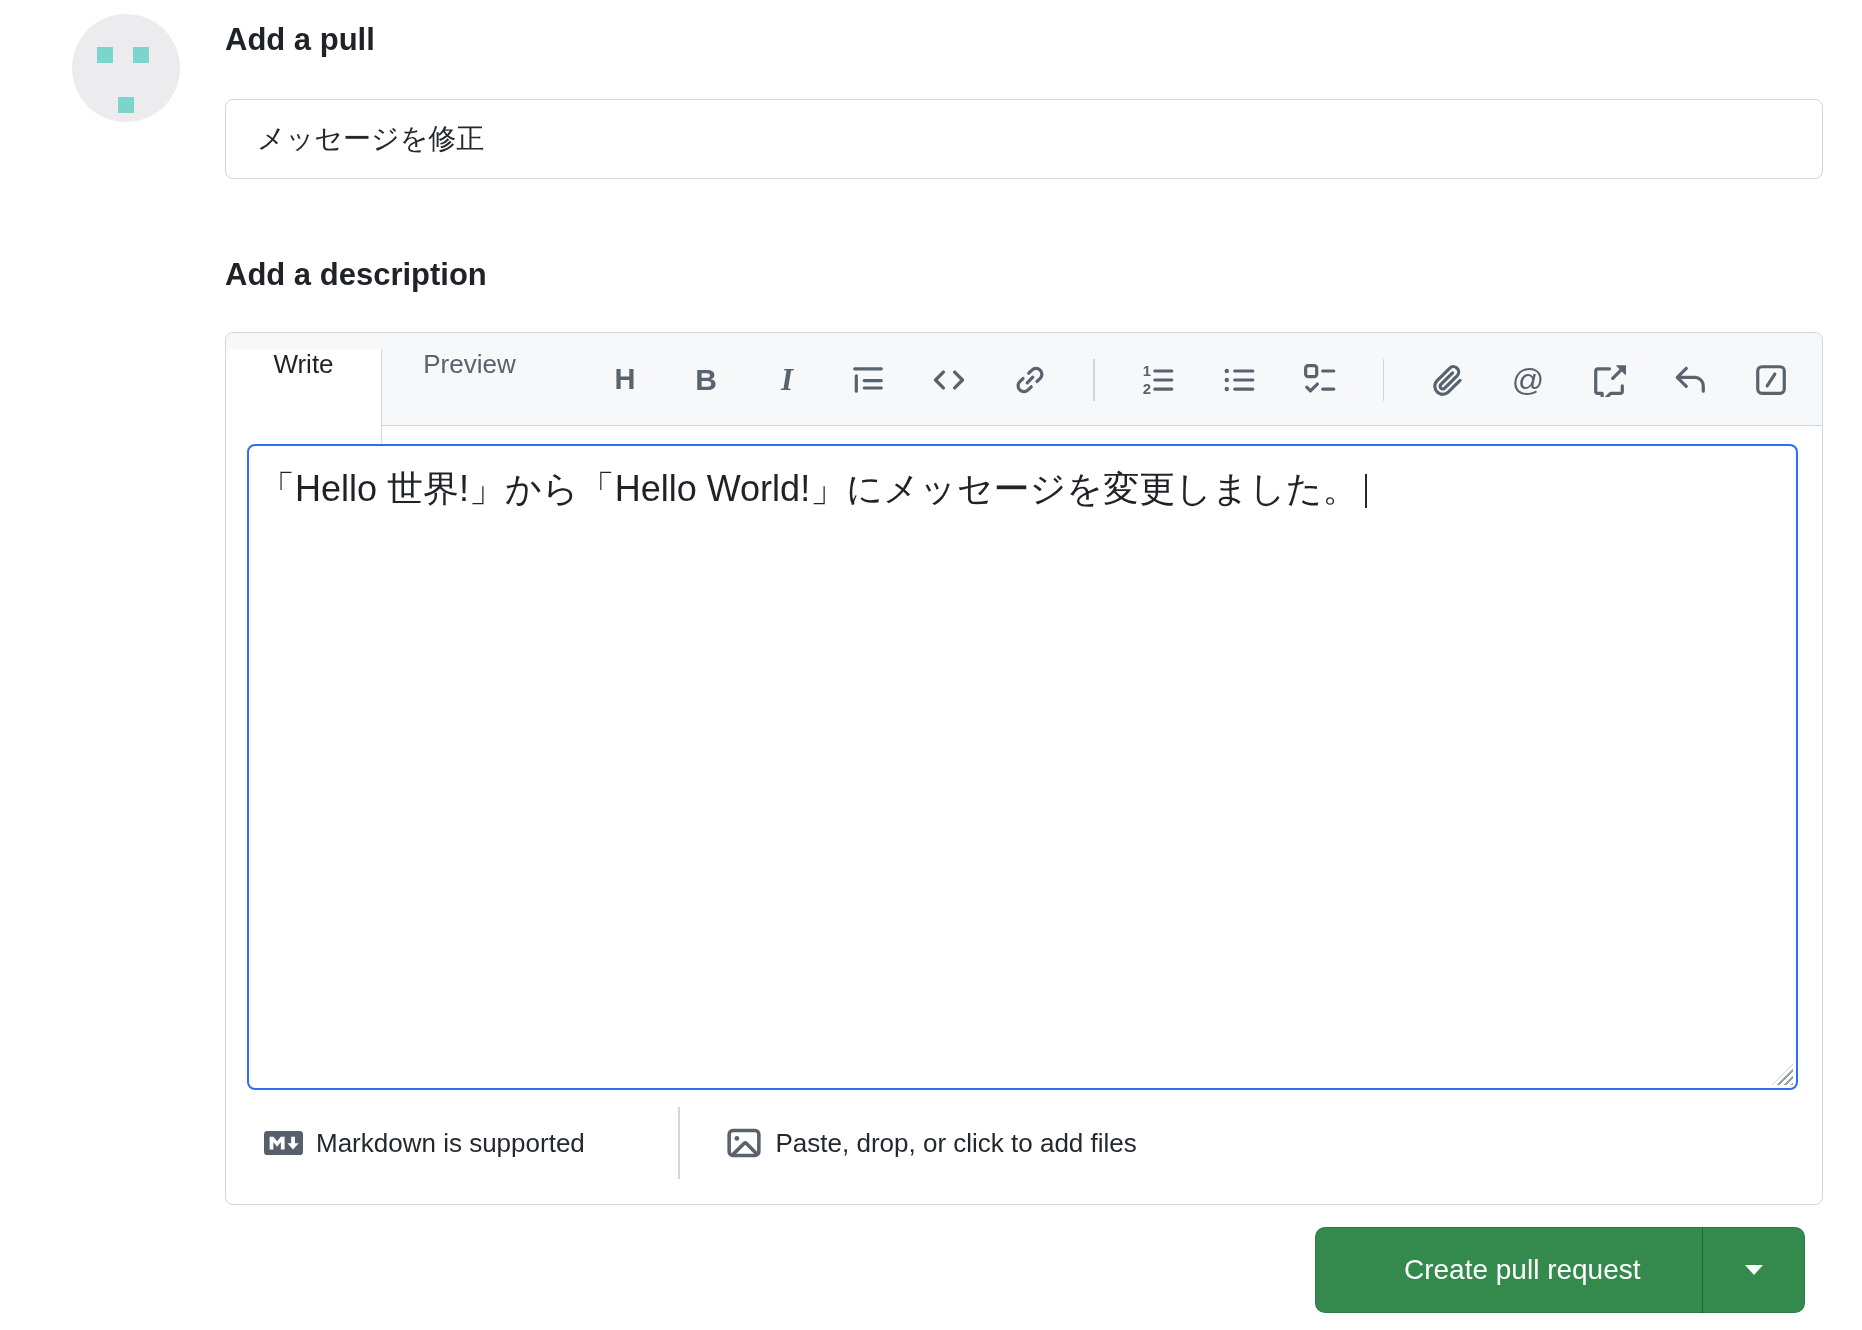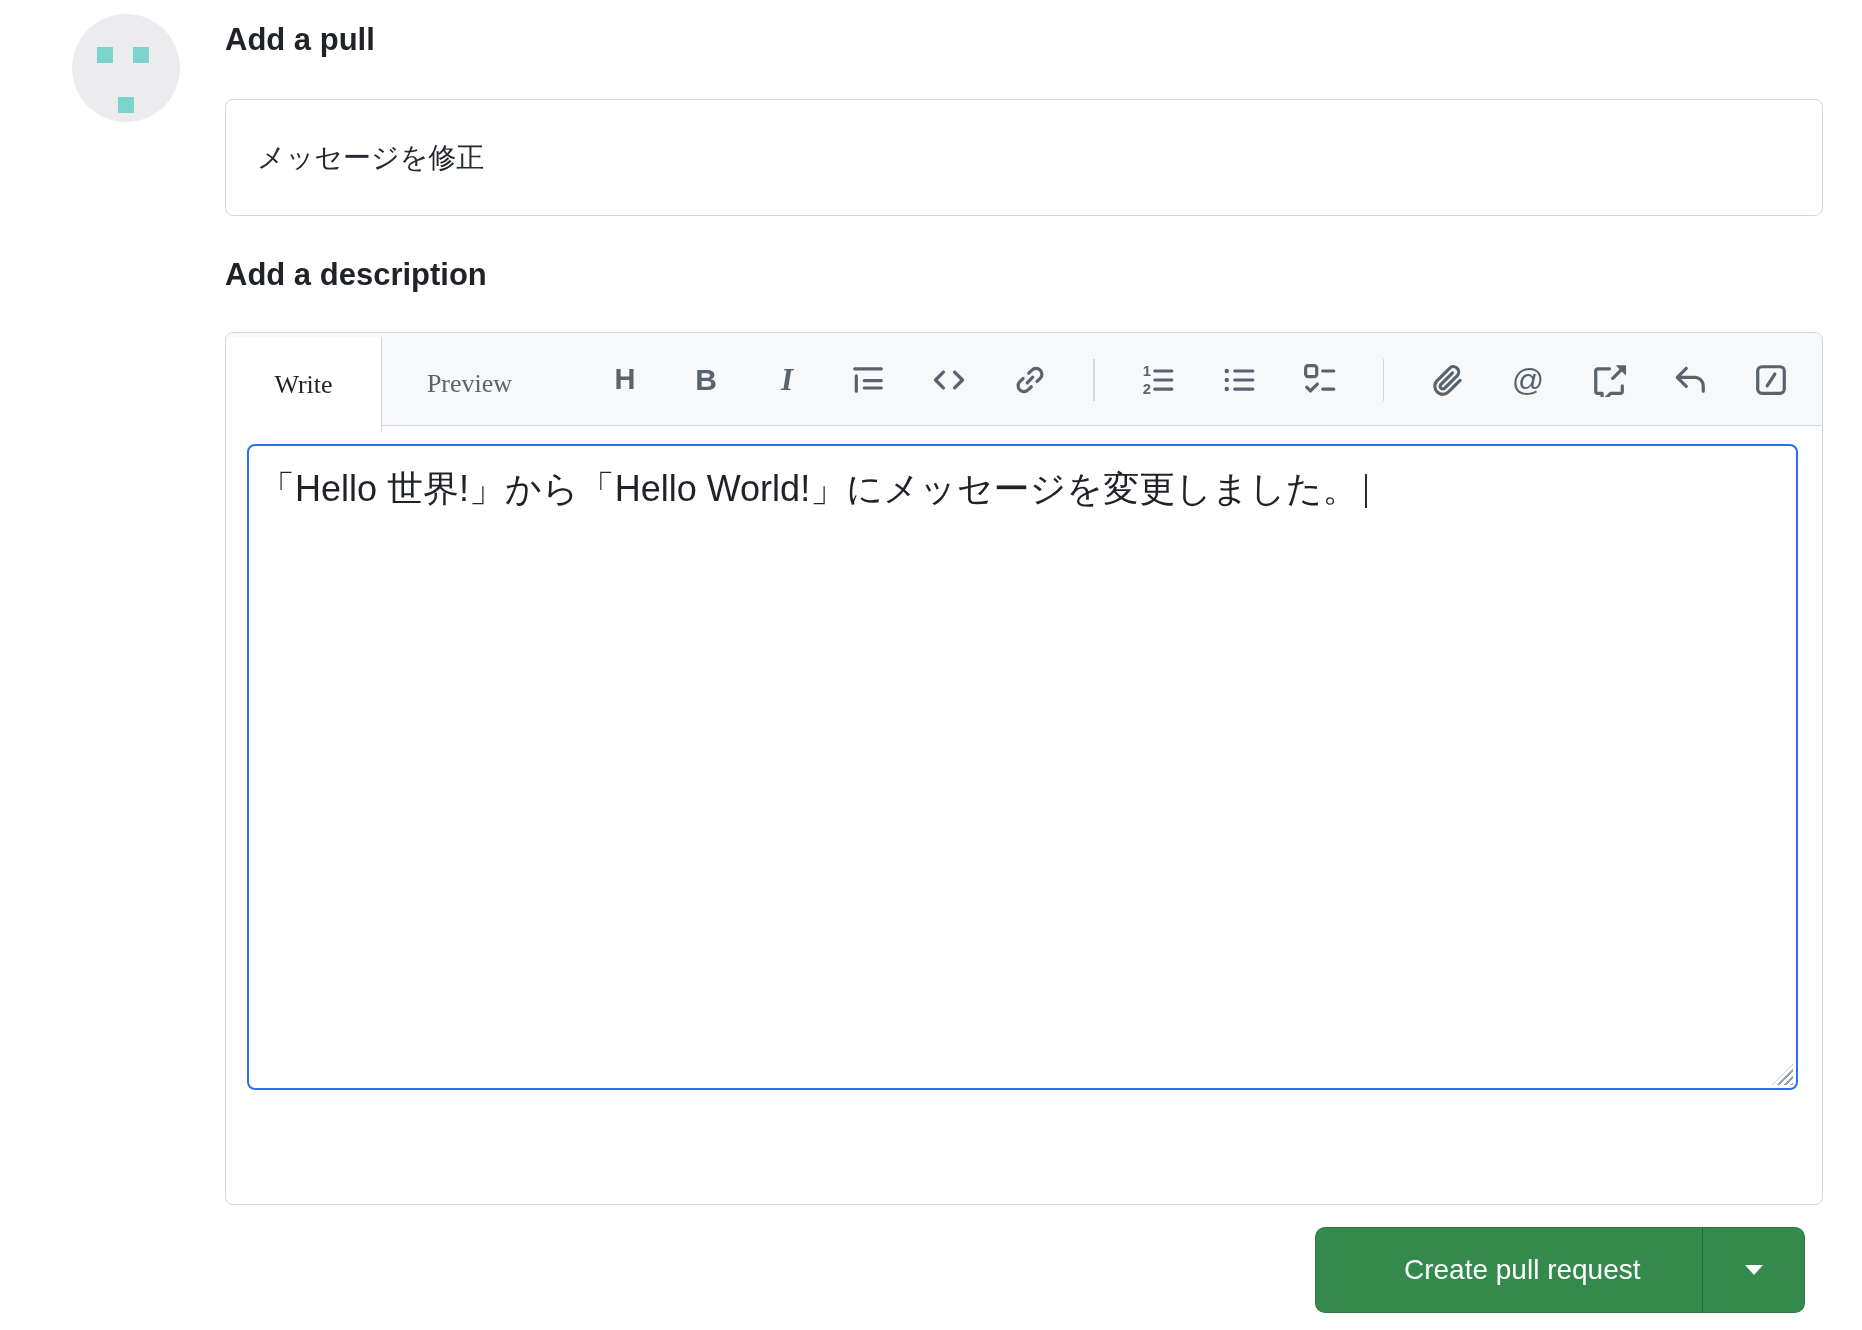--- a/index.html
+++ b/index.html
@@ -10,35 +10,35 @@
   
   .avatar{position:absolute;left:72px;top:14px;width:108px;height:108px;border-radius:50%;background:#ececee;overflow:hidden;}
   .avatar .sq{position:absolute;width:16px;height:16px;background:#7cd4cc;}
   .sq1{left:25px;top:33px;} .sq2{left:61px;top:33px;} .sq3{left:46px;top:83px;}
 
   .section-heading{position:absolute;left:225px;margin:0;font-size:31px;font-weight:700;color:#1f2328;}
   #title-heading{top:22px;}
   #desc-heading{top:257px;}
 
   .title-input{
-    position:absolute;left:225px;top:99px;width:1598px;height:117px;box-sizing:border-box;
+    position:absolute;left:225px;top:99px;width:1598px;height:80px;box-sizing:border-box;
     background:#fff;border:1.5px solid #d0d7de;border-radius:8px;
     display:flex;align-items:center;padding-left:31px;font-size:28px;color:#24292f;
   }
 
   
   .editor{
     position:absolute;left:225px;top:332px;width:1598px;height:873px;box-sizing:border-box;
     border:1.5px solid #d0d7de;border-radius:8px;background:#fff;
   }
   .editor-header{
     position:absolute;left:0;top:0;right:0;height:93px;box-sizing:border-box;
     background:#f6f8fa;border-bottom:1.5px solid #d0d7de;border-radius:8px 8px 0 0;
   }
-  .tab{position:absolute;top:4px;height:93px;display:flex;align-items:center;justify-content:center;font-size:26px;font-family:Liberation Serif, serif;}
+  .tab{position:absolute;top:16px;height:93px;display:flex;align-items:flex-start;justify-content:center;font-size:26px;}
   .tab-write{
     left:0;width:155px;height:95px;background:#fff;border-right:1.5px solid #d0d7de;
     border-top-left-radius:8px;color:#1f2328;z-index:2;
   }
   .tab-preview{left:156px;width:175px;color:#59636e;}
   .toolbar-icons{
     position:absolute;left:381px;top:0;height:93px;display:flex;align-items:center;gap:45px;
   }
   .tb-btn{
     width:36px;height:40px;display:flex;align-items:center;justify-content:center;
@@ -211,20 +211,38 @@
           </svg>
         </button>
       </div>
     </div>
 
     <div class="desc-textarea">
       <span>「Hello 世界!」から「Hello World!」にメッセージを変更しました。</span><span class="text-caret"></span>
       <div class="resize-handle"></div>
     </div>
 
+    <div class="editor-footer">
+      <button class="footer-item footer-left">
+        <svg class="md-badge" width="39" height="24" viewBox="0 0 208 128">
+          <rect width="208" height="128" rx="18" fill="#57606a"></rect>
+          <path fill="#ffffff" d="M30 98V30h20l20 25 20-25h20v68H90V59L70 84 50 59v39Zm125 0-30-33h20V30h20v35h20Z"></path>
+        </svg>
+        <span>Markdown is supported</span>
+      </button>
+      <span class="footer-divider"></span>
+      <button class="footer-item footer-right">
+        <svg width="38" height="38" viewBox="0 0 16 16" fill="none" stroke="#59636e" stroke-width="1.5" stroke-linejoin="round">
+          <rect x="1.75" y="2.75" width="12.5" height="10.5" rx="1.6"></rect>
+          <circle cx="5" cy="6.1" r="1" fill="#59636e" stroke="none"></circle>
+          <path d="M3.2 13 8.1 8.1a.6.6 0 0 1 .85 0L13.6 12.8"></path>
+        </svg>
+        <span>Paste, drop, or click to add files</span>
+      </button>
+    </div>
   </div>
 
   <div class="btn-split">
     <button class="btn-main">
       <span>Create pull request</span>
     </button>
     <span class="btn-sep"></span>
     <button class="btn-caret">
       <span class="caret-down"></span>
     </button>

